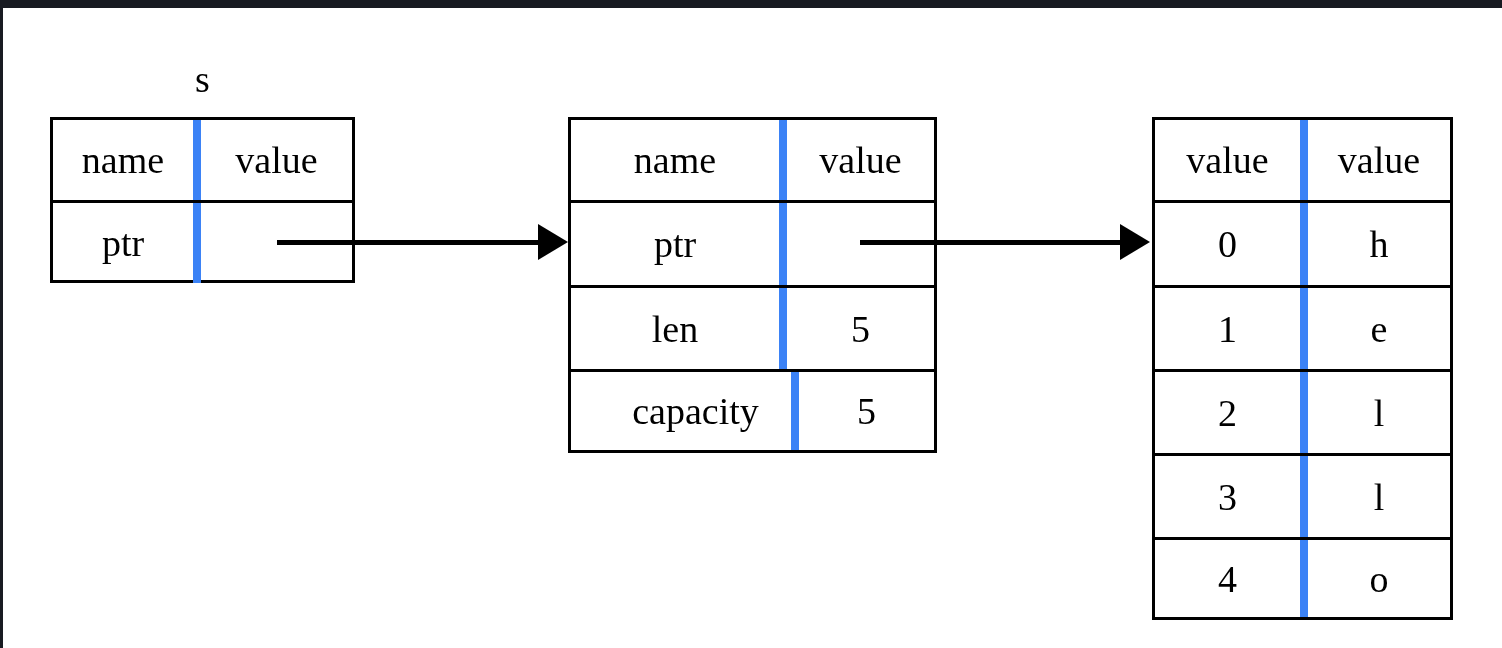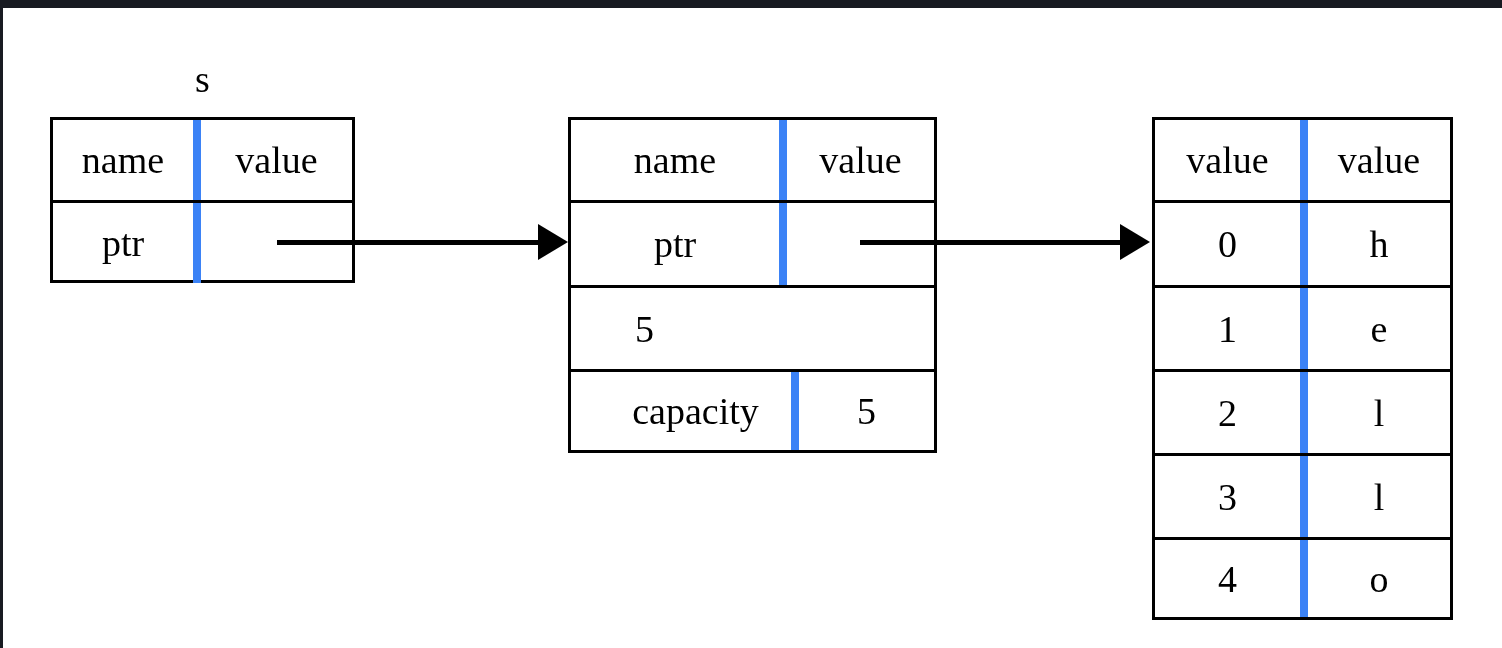--- a/index.html
+++ b/index.html
@@ -107,20 +107,21 @@
   <div class="box" style="left:568px; top:117px; width:369px; height:336px;">
     <div class="row" style="height:83px;">
       <div class="cell left-col" style="width:216px; height:100%;">name</div>
       <div class="cell" style="width:147px; height:100%;">value</div>
     </div>
     <div class="row" style="height:85px;">
       <div class="cell left-col" style="width:216px; height:100%;">ptr</div>
       <div class="cell" style="width:147px; height:100%;"></div>
     </div>
     <div class="row" style="height:84px;">
+      <div class="cell left-col" style="width:216px; height:100%;">len</div>
       <div class="cell" style="width:147px; height:100%;">5</div>
     </div>
     <div class="row" style="height:78px;">
       <div class="cell left-col" style="width:216px; height:100%;margin-left:29px;">capacity</div>
       <div class="cell" style="width:147px; height:100%;">5</div>
     </div>
   </div>
 
   <div class="arrow-line" style="left:860px; top:240px; width:266px;"></div>
   <div class="arrow-head" style="left:1120px; top:224px;"></div>

